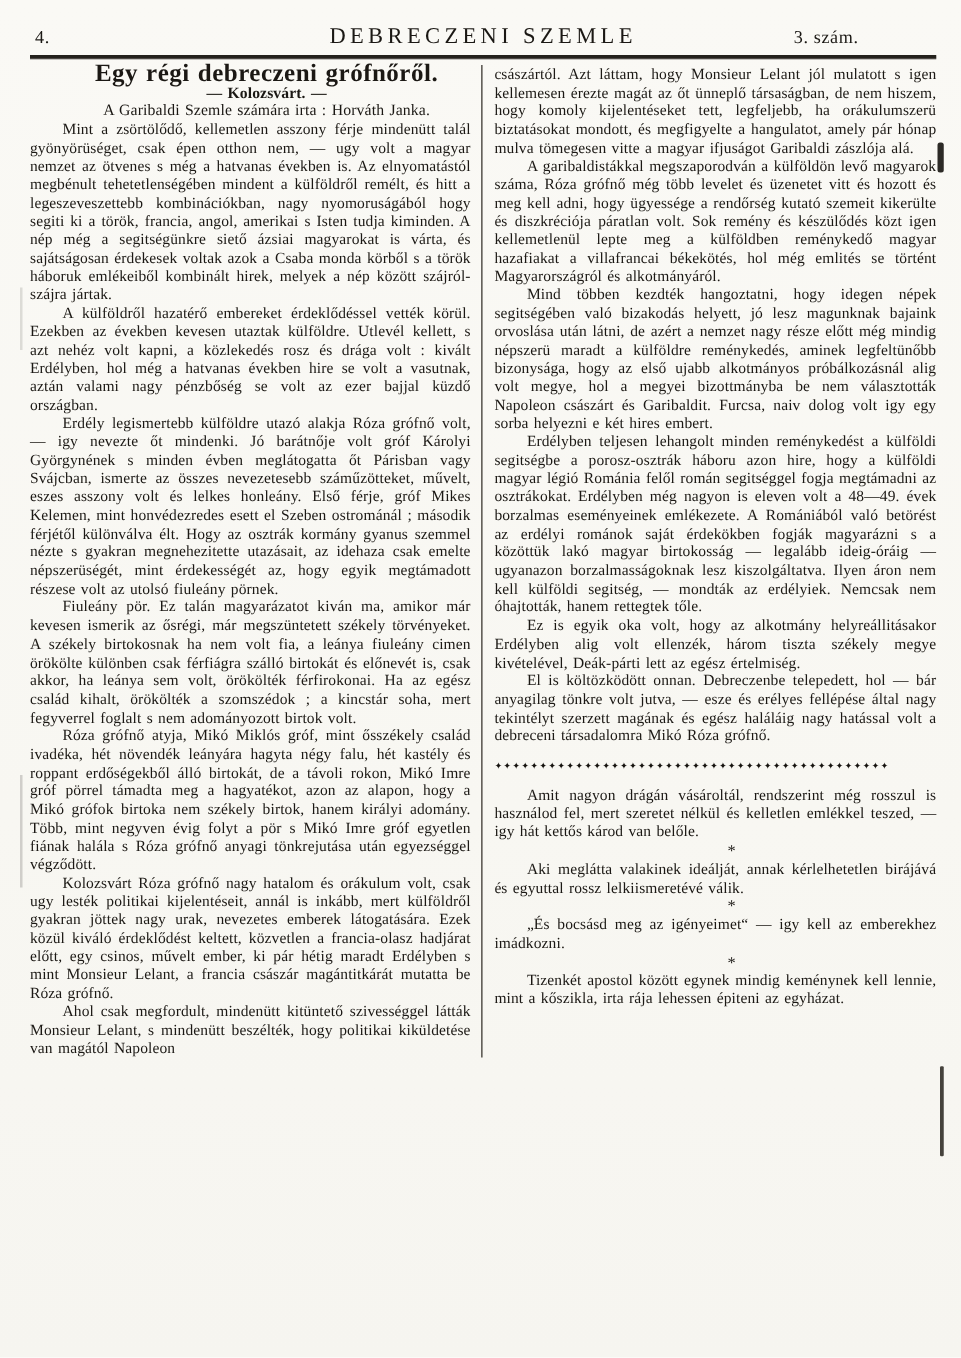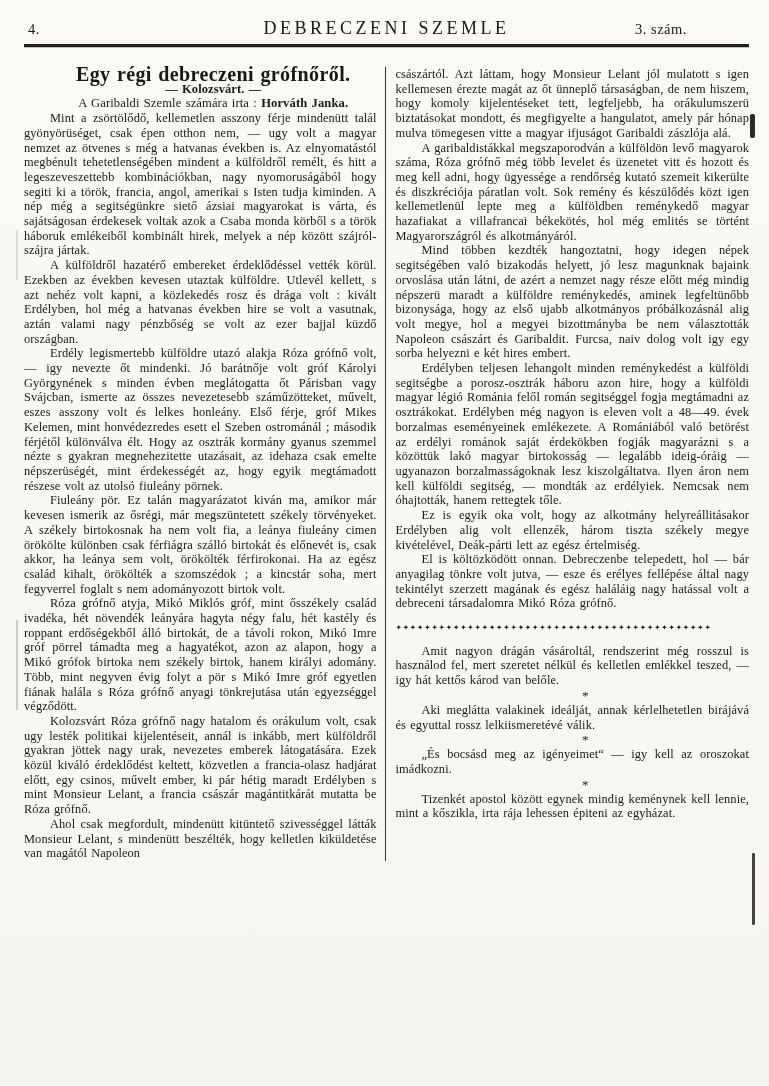--- a/index.html
+++ b/index.html
@@ -13,37 +13,37 @@
   }
   .page{padding:12px 20px 0 24px;}
   .masthead{
     display:flex;justify-content:space-between;align-items:baseline;
     padding:6px 4px 5px 4px;
   }
   .m-side{font-size:14.5px;letter-spacing:.5px;width:110px;}
   .m-side.right{text-align:left;}
   .m-title{font-size:18px;letter-spacing:3.5px;text-align:center;flex:1;font-weight:500;}
   .head-rule{height:3px;background:#24211c;margin:0 0 0 0;box-shadow:0 1px 0 rgba(36,33,28,.25);}
-  .columns{display:flex;margin-top:20px;align-items:stretch;}
+  .columns{display:flex;margin-top:5px;align-items:stretch;}
   .col{
     text-align:justify;
     font-size:12.4px;line-height:14.7px;
     word-spacing:1px;letter-spacing:.1px;
   }
   .col-left{width:353px;padding-right:8px;}
   .col-right{width:354px;border-left:1.5px solid #35302a;padding-left:10px;}
   p.body{margin:0;text-indent:26px;}
   p.noindent{text-indent:0;}
   .art-title{
     text-align:center;font-size:20px;font-weight:bold;
     letter-spacing:.4px;margin:9px 0 3px 0;text-indent:0;
   }
   .art-subtitle{text-align:center;font-weight:bold;font-size:12.5px;margin:3px 0 4px 0;}
   .art-byline{text-align:center;font-size:12.6px;margin:4px 0 6px 0;}
-  .art-byline .author{font-weight:bold;}
+  .art-byline .author{font-weight:normal;}
   .ornament{
     margin:10px 0 8px 0;
     font-family:"DejaVu Sans",sans-serif;
     font-size:7.5px;letter-spacing:.9px;
     white-space:nowrap;overflow:hidden;
     color:#16130f;text-align:left;
   }
   .star-sep{text-align:center;font-size:13px;line-height:15px;margin:2px 0;text-indent:0;}
   .aphorism{margin:0;}
   
@@ -72,39 +72,39 @@
       <p class="body art-title">Egy régi debreczeni grófnőről.</p>
       <p class="body art-subtitle">— Kolozsvárt. —</p>
       <p class="body art-byline"><span>A Garibaldi Szemle számára irta : </span><span class="author">Horváth Janka.</span></p>
 
       <p class="body">Mint a zsörtölődő, kellemetlen asszony férje mindenütt talál gyönyörüséget, csak épen otthon nem, — ugy volt a magyar nemzet az ötvenes s még a hatvanas években is. Az elnyomatástól megbénult tehetetlenségében mindent a külföldről remélt, és hitt a legeszeveszettebb kombinációkban, nagy nyomoruságából hogy segiti ki a török, francia, angol, amerikai s Isten tudja kiminden. A nép még a segitségünkre siető ázsiai magyarokat is várta, és sajátságosan érdekesek voltak azok a Csaba monda körből s a török háboruk emlékeiből kombinált hirek, melyek a nép között szájról-szájra jártak.</p>
       <p class="body">A külföldről hazatérő embereket érdeklődéssel vették körül. Ezekben az években kevesen utaztak külföldre. Utlevél kellett, s azt nehéz volt kapni, a közlekedés rosz és drága volt : kivált Erdélyben, hol még a hatvanas években hire se volt a vasutnak, aztán valami nagy pénzbőség se volt az ezer bajjal küzdő országban.</p>
       <p class="body">Erdély legismertebb külföldre utazó alakja Róza grófnő volt, — igy nevezte őt mindenki. Jó barátnője volt gróf Károlyi Györgynének s minden évben meglátogatta őt Párisban vagy Svájcban, ismerte az összes nevezetesebb száműzötteket, művelt, eszes asszony volt és lelkes honleány. Első férje, gróf Mikes Kelemen, mint honvédezredes esett el Szeben ostrománál ; második férjétől különválva élt. Hogy az osztrák kormány gyanus szemmel nézte s gyakran megnehezitette utazásait, az idehaza csak emelte népszerüségét, mint érdekességét az, hogy egyik megtámadott részese volt az utolsó fiuleány pörnek.</p>
       <p class="body">Fiuleány pör. Ez talán magyarázatot kiván ma, amikor már kevesen ismerik az ősrégi, már megszüntetett székely törvényeket. A székely birtokosnak ha nem volt fia, a leánya fiuleány cimen örökölte különben csak férfiágra szálló birtokát és előnevét is, csak akkor, ha leánya sem volt, örökölték férfirokonai. Ha az egész család kihalt, örökölték a szomszédok ; a kincstár soha, mert fegyverrel foglalt s nem adományozott birtok volt.</p>
       <p class="body">Róza grófnő atyja, Mikó Miklós gróf, mint ősszékely család ivadéka, hét növendék leányára hagyta négy falu, hét kastély és roppant erdőségekből álló birtokát, de a távoli rokon, Mikó Imre gróf pörrel támadta meg a hagyatékot, azon az alapon, hogy a Mikó grófok birtoka nem székely birtok, hanem királyi adomány. Több, mint negyven évig folyt a pör s Mikó Imre gróf egyetlen fiának halála s Róza grófnő anyagi tönkrejutása után egyezséggel végződött.</p>
       <p class="body">Kolozsvárt Róza grófnő nagy hatalom és orákulum volt, csak ugy lesték politikai kijelentéseit, annál is inkább, mert külföldről gyakran jöttek nagy urak, nevezetes emberek látogatására. Ezek közül kiváló érdeklődést keltett, közvetlen a francia-olasz hadjárat előtt, egy csinos, művelt ember, ki pár hétig maradt Erdélyben s mint Monsieur Lelant, a francia császár magántitkárát mutatta be Róza grófnő.</p>
-      <p class="body">Ahol csak megfordult, mindenütt kitüntető szivességgel látták Monsieur Lelant, s mindenütt beszélték, hogy kelletlen kiküldetése van magától Napoleon</p>
+      <p class="body">Ahol csak megfordult, mindenütt kitüntető szivességgel látták Monsieur Lelant, s mindenütt beszélték, hogy politikai kiküldetése van magától Napoleon</p>
     </div>
 
     <div class="col col-right">
       <p class="body noindent">császártól. Azt láttam, hogy Monsieur Lelant jól mulatott s igen kellemesen érezte magát az őt ünneplő társaságban, de nem hiszem, hogy komoly kijelentéseket tett, legfeljebb, ha orákulumszerü biztatásokat mondott, és megfigyelte a hangulatot, amely pár hónap mulva tömegesen vitte a magyar ifjuságot Garibaldi zászlója alá.</p>
       <p class="body">A garibaldistákkal megszaporodván a külföldön levő magyarok száma, Róza grófnő még több levelet és üzenetet vitt és hozott és meg kell adni, hogy ügyessége a rendőrség kutató szemeit kikerülte és diszkréciója páratlan volt. Sok remény és készülődés közt igen kellemetlenül lepte meg a külföldben reménykedő magyar hazafiakat a villafrancai békekötés, hol még emlités se történt Magyarországról és alkotmányáról.</p>
       <p class="body">Mind többen kezdték hangoztatni, hogy idegen népek segitségében való bizakodás helyett, jó lesz magunknak bajaink orvoslása után látni, de azért a nemzet nagy része előtt még mindig népszerü maradt a külföldre reménykedés, aminek legfeltünőbb bizonysága, hogy az első ujabb alkotmányos próbálkozásnál alig volt megye, hol a megyei bizottmányba be nem választották Napoleon császárt és Garibaldit. Furcsa, naiv dolog volt igy egy sorba helyezni e két hires embert.</p>
       <p class="body">Erdélyben teljesen lehangolt minden reménykedést a külföldi segitségbe a porosz-osztrák háboru azon hire, hogy a külföldi magyar légió Románia felől román segitséggel fogja megtámadni az osztrákokat. Erdélyben még nagyon is eleven volt a 48—49. évek borzalmas eseményeinek emlékezete. A Romániából való betörést az erdélyi románok saját érdekökben fogják magyarázni s a közöttük lakó magyar birtokosság — legalább ideig-óráig — ugyanazon borzalmasságoknak lesz kiszolgáltatva. Ilyen áron nem kell külföldi segitség, — mondták az erdélyiek. Nemcsak nem óhajtották, hanem rettegtek tőle.</p>
       <p class="body">Ez is egyik oka volt, hogy az alkotmány helyreállitásakor Erdélyben alig volt ellenzék, három tiszta székely megye kivételével, Deák-párti lett az egész értelmiség.</p>
       <p class="body">El is költözködött onnan. Debreczenbe telepedett, hol — bár anyagilag tönkre volt jutva, — esze és erélyes fellépése által nagy tekintélyt szerzett magának és egész haláláig nagy hatással volt a debreceni társadalomra Mikó Róza grófnő.</p>
 
       <div class="ornament">✦✦✦✦✦✦✦✦✦✦✦✦✦✦✦✦✦✦✦✦✦✦✦✦✦✦✦✦✦✦✦✦✦✦✦✦✦✦✦✦✦✦✦✦</div>
 
       <div>
         <p class="body aphorism">Amit nagyon drágán vásároltál, rendszerint még rosszul is használod fel, mert szeretet nélkül és kelletlen emlékkel teszed, — igy hát kettős károd van belőle.</p>
         <p class="body star-sep">*</p>
         <p class="body aphorism">Aki meglátta valakinek ideálját, annak kérlelhetetlen birájává és egyuttal rossz lelkiismeretévé válik.</p>
         <p class="body star-sep">*</p>
-        <p class="body aphorism">„És bocsásd meg az igényeimet“ — igy kell az oroszokat imádkozni.</p>
+        <p class="body aphorism">„És bocsásd meg az igényeimet“ — igy kell az emberekhez imádkozni.</p>
         <p class="body star-sep">*</p>
         <p class="body aphorism">Tizenkét apostol között egynek mindig keménynek kell lennie, mint a kőszikla, irta rája lehessen épiteni az egyházat.</p>
       </div>
     </div>
 
   </div>
 </div>
 
 <div class="artifact a1"></div>
 <div class="artifact a2"></div>

